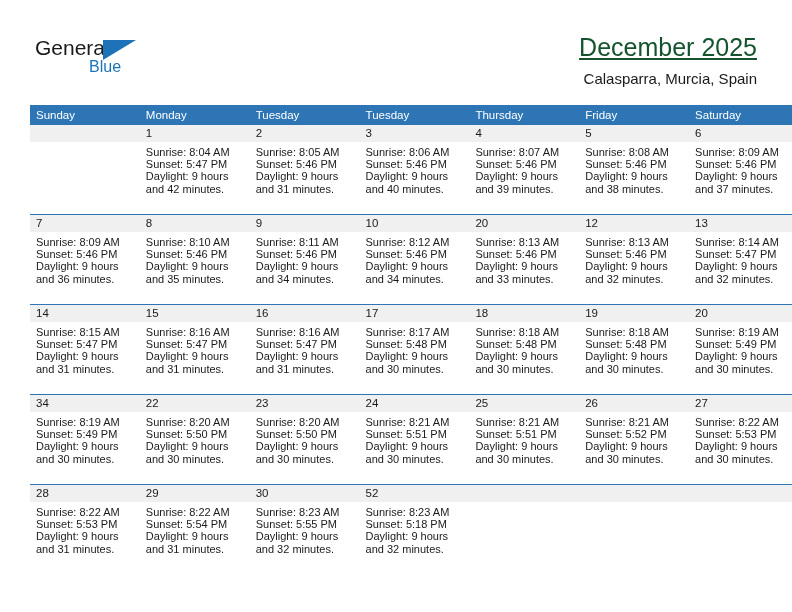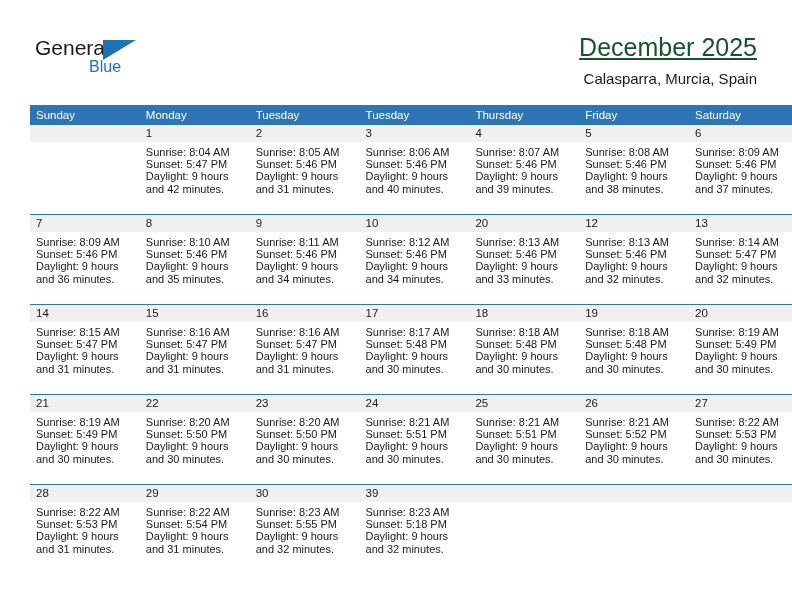--- a/index.html
+++ b/index.html
@@ -364,21 +364,21 @@
               <div class="details">
                 <div>Sunrise: 8:19 AM</div>
                 <div>Sunset: 5:49 PM</div>
                 <div>Daylight: 9 hours</div>
                 <div>and 30 minutes.</div>
               </div>
             </td>
           </tr>
           <tr>
             <td class="wk-cell">
-              <div class="daynum-bar">21</div>
+              <div class="daynum-bar">34</div>
               <div class="details">
                 <div>Sunrise: 8:19 AM</div>
                 <div>Sunset: 5:49 PM</div>
                 <div>Daylight: 9 hours</div>
                 <div>and 30 minutes.</div>
               </div>
             </td>
             <td class="wk-cell">
               <div class="daynum-bar">22</div>
               <div class="details">
@@ -456,21 +456,21 @@
             <td class="wk-cell">
               <div class="daynum-bar">30</div>
               <div class="details">
                 <div>Sunrise: 8:23 AM</div>
                 <div>Sunset: 5:55 PM</div>
                 <div>Daylight: 9 hours</div>
                 <div>and 32 minutes.</div>
               </div>
             </td>
             <td class="wk-cell">
-              <div class="daynum-bar">39</div>
+              <div class="daynum-bar">52</div>
               <div class="details">
                 <div>Sunrise: 8:23 AM</div>
                 <div>Sunset: 5:18 PM</div>
                 <div>Daylight: 9 hours</div>
                 <div>and 32 minutes.</div>
               </div>
             </td>
             <td class="wk-cell empty-cell">
               <div class="daynum-bar"></div>
               <div class="details"></div>

